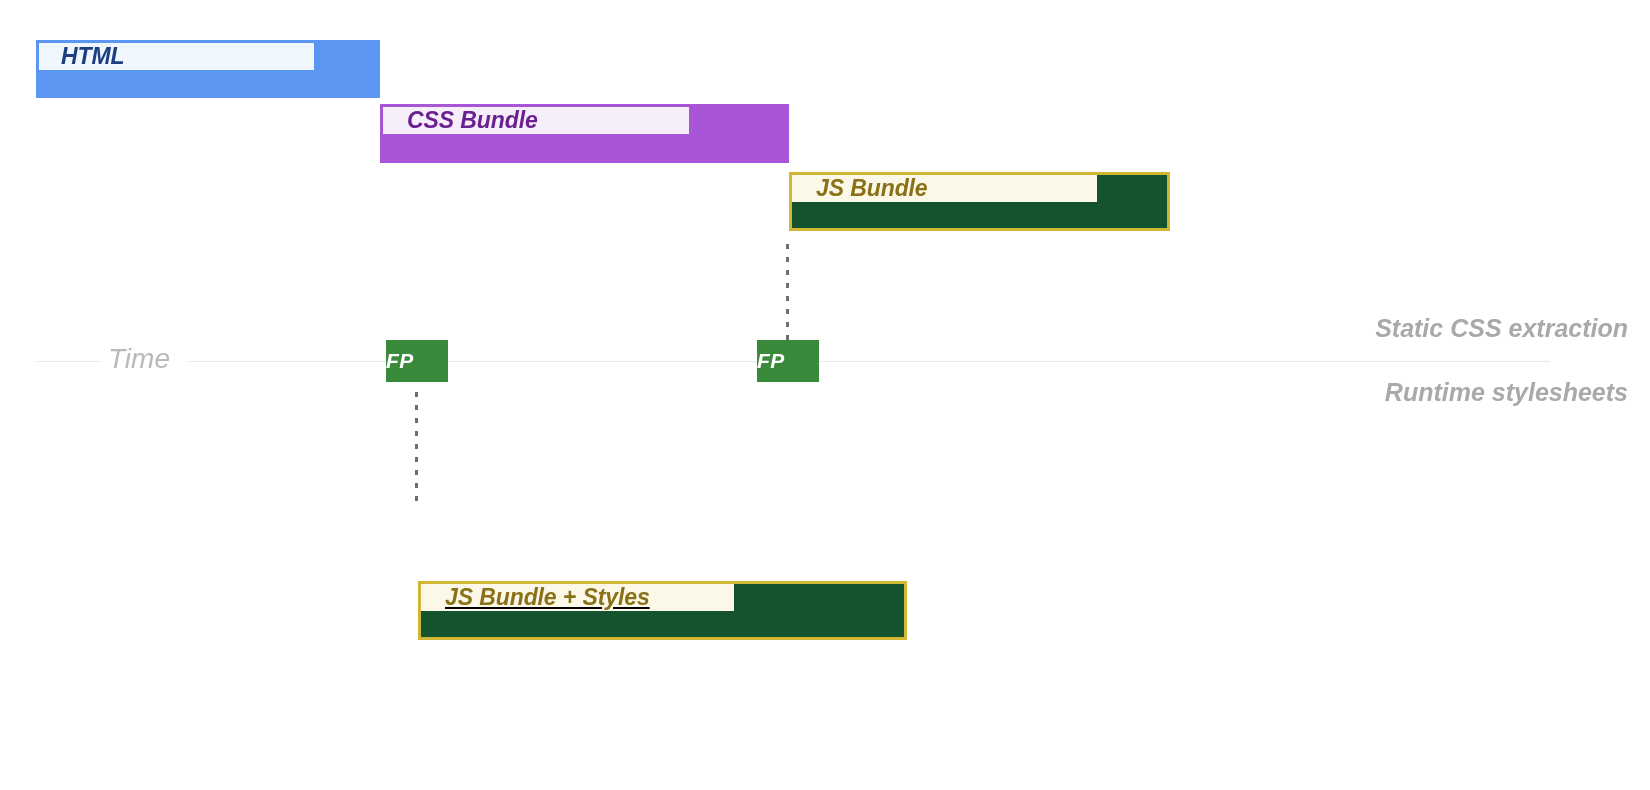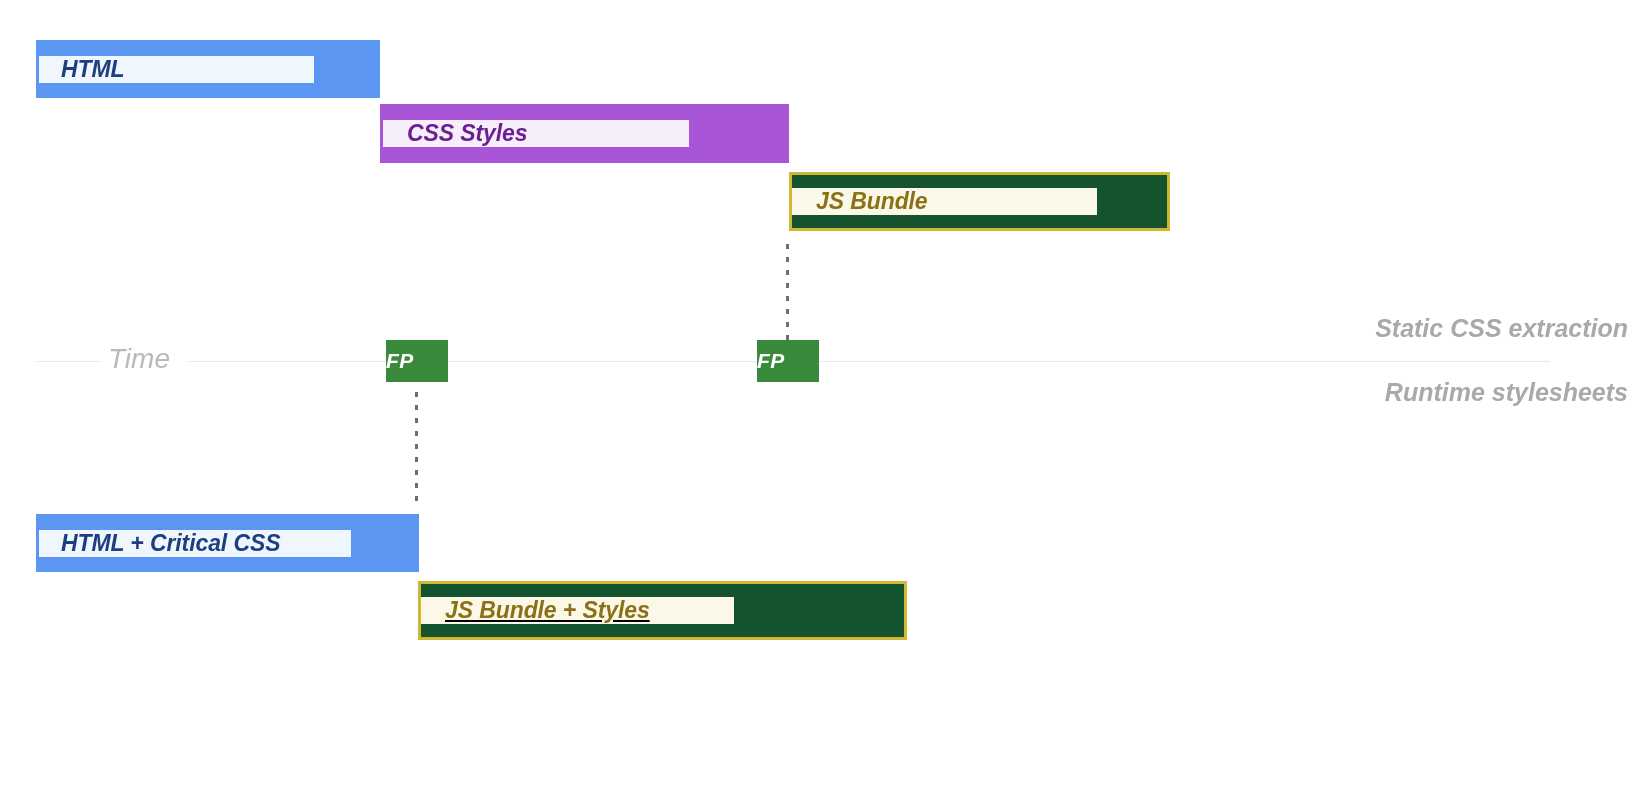--- a/index.html
+++ b/index.html
@@ -17,21 +17,21 @@
     height: 790px;
     overflow: hidden;
     background: #ffffff;
   }
 
   
   .bar {
     position: absolute;
     box-sizing: border-box;
     display: flex;
-    align-items: center;
+    align-items: flex-start;
   }
   .bar .fill {
     box-sizing: border-box;
     display: flex;
     align-items: center;
     overflow: hidden;
   }
   .bar .tail {
     box-sizing: border-box;
     flex: 1 1 auto;
@@ -116,21 +116,21 @@
 
   <div class="bar blue" style="left:36px; top:40px; width:344px; height:58px;">
     <div class="fill" style="width:275px;">
       <span class="label" style="font-size:23px;">HTML</span>
     </div>
     <div class="tail"></div>
   </div>
 
   <div class="bar purple" style="left:380px; top:104px; width:409px; height:59px;">
     <div class="fill" style="width:306px;">
-      <span class="label" style="font-size:23px;">CSS Styles</span>
+      <span class="label" style="font-size:23px;">CSS Bundle</span>
     </div>
     <div class="tail"></div>
   </div>
 
   <div class="bar gold" style="left:789px; top:172px; width:381px; height:59px;">
     <div class="fill" style="width:305px;">
       <span class="label" style="font-size:23px;">JS Bundle</span>
     </div>
     <div class="tail"></div>
   </div>
@@ -148,26 +148,20 @@
   <div class="fp" style="left:757px; top:340px; width:62px; height:42px; font-size:21px;">
     <span>FP</span>
   </div>
 
   <span class="side-note" style="right:22px; top:314px; font-size:25px;">Static CSS extraction</span>
 
   <span class="side-note" style="right:22px; top:378px; font-size:25px;">Runtime stylesheets</span>
 
   <div class="dotted" style="left:415px; top:392px; height:115px;"></div>
 
-  <div class="bar blue" style="left:36px; top:514px; width:383px; height:58px;">
-    <div class="fill" style="width:312px;">
-      <span class="label" style="font-size:23px;">HTML + Critical CSS</span>
-    </div>
-    <div class="tail"></div>
-  </div>
 
   <div class="bar gold" style="left:418px; top:581px; width:489px; height:59px;text-decoration:underline;">
     <div class="fill" style="width:313px;">
       <span class="label" style="font-size:23px;">JS Bundle + Styles</span>
     </div>
     <div class="tail"></div>
   </div>
 
 
 </div>

